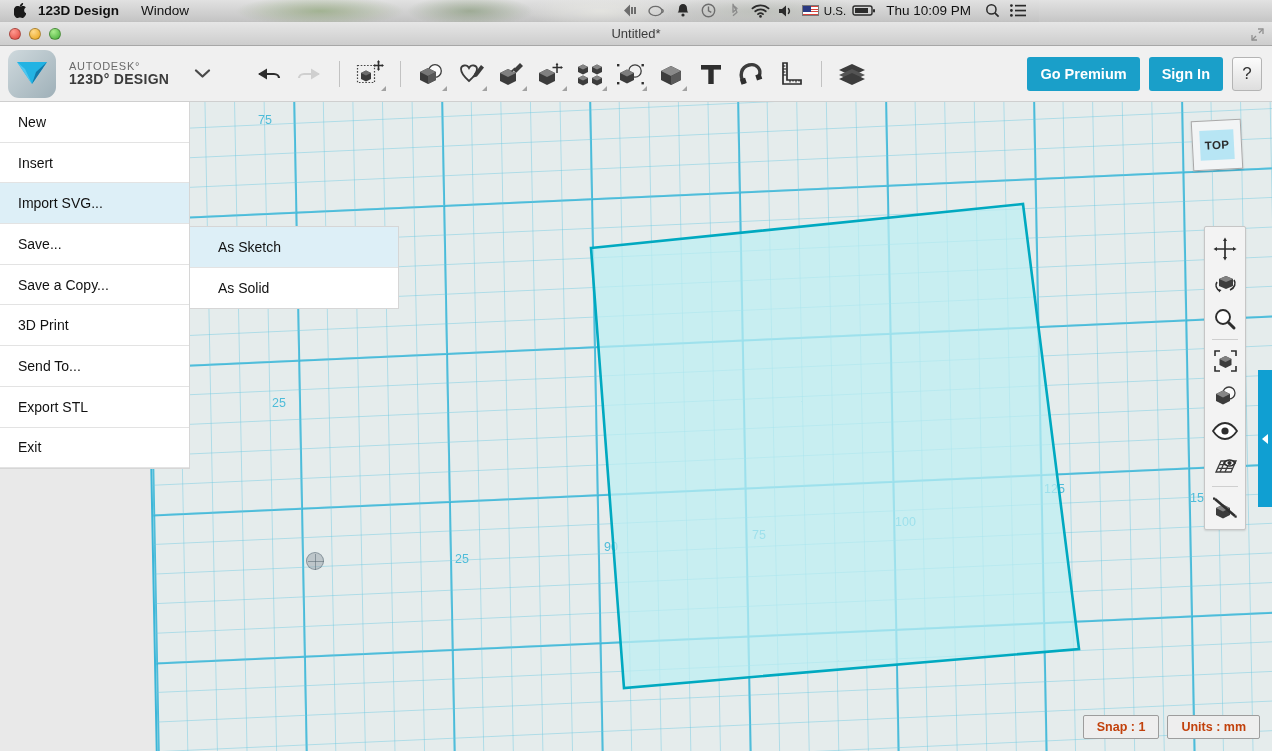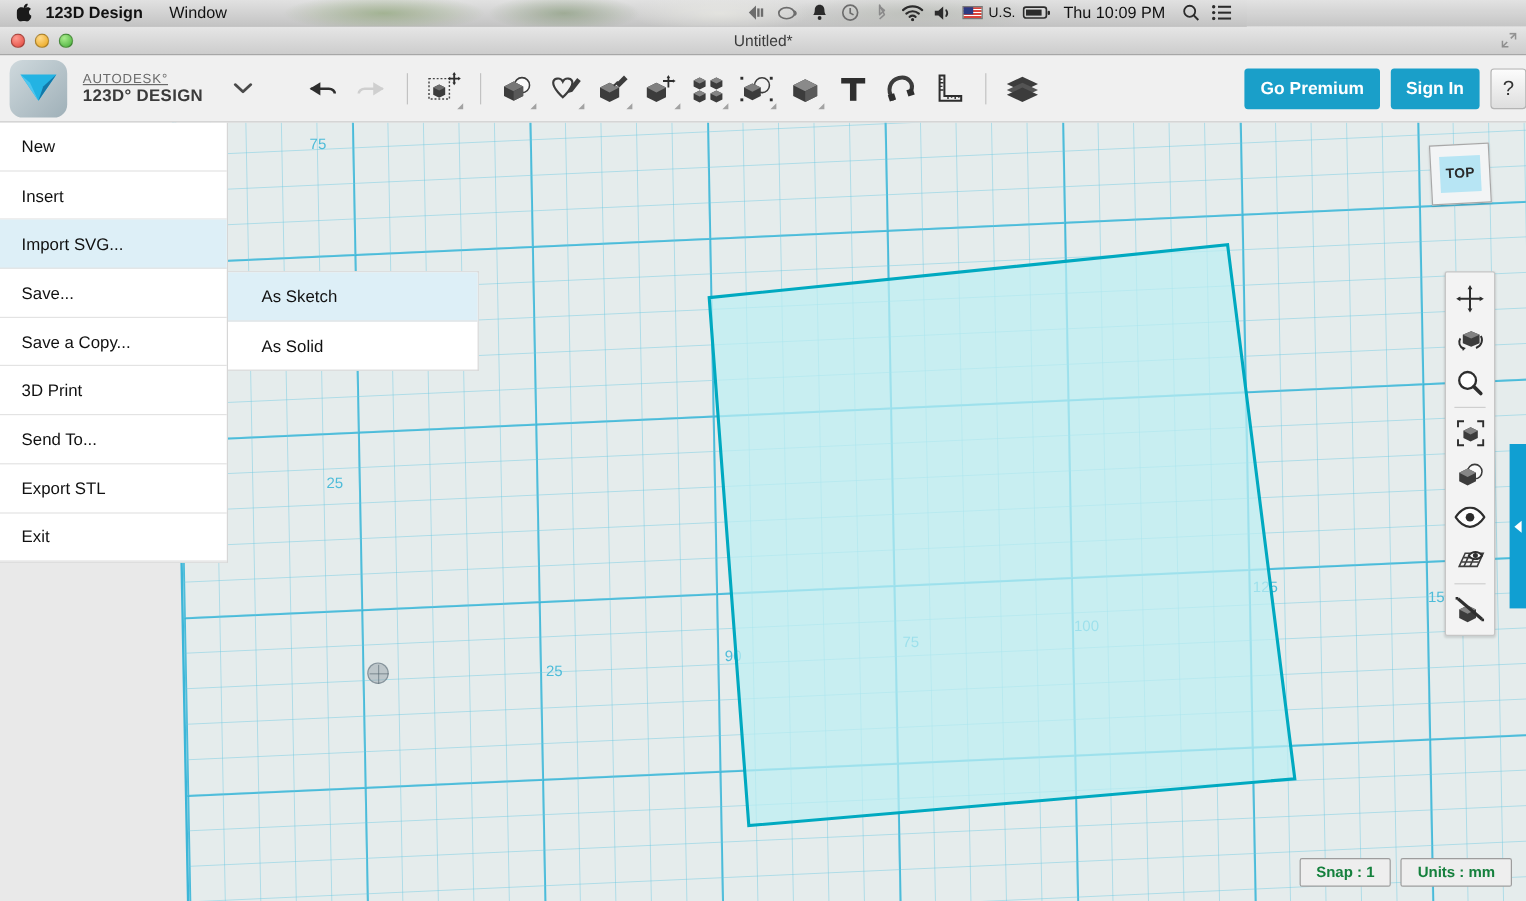--- a/index.html
+++ b/index.html
@@ -57,34 +57,34 @@
 
   
   #apptoolbar { position:absolute; left:0; top:46px; width:1272px; height:56px;
     background:#f0f0f0; border-bottom:1px solid #cfcfcf;
     display:flex; align-items:center; z-index:50; }
   .brand { display:flex; align-items:center; padding-left:8px; }
   .brand-logo { width:48px; height:48px; border-radius:11px;
     background:linear-gradient(135deg,#cfd9dd,#9fb0b8);
     display:flex; align-items:center; justify-content:center; }
   .brand-txt { margin-left:13px; line-height:1.12; }
-  .brand-txt .l1 { font-size:11px; color:#6a6a6a; letter-spacing:.7px;text-decoration:underline; }
+  .brand-txt .l1 { font-size:11px; color:#6a6a6a; letter-spacing:.7px; }
   .brand-txt .l2 { font-size:14px; color:#3b3b3b; font-weight:bold; letter-spacing:.3px; }
   .brand-caret { margin-left:22px; width:22px; height:22px; display:flex;
     align-items:center; justify-content:center; }
   .tbsep { width:1px; height:26px; background:#c2c2c2; margin:0 10px; }
   .tbgroup { display:flex; align-items:center; }
   .tbtn { width:40px; height:42px; display:flex; align-items:center;
     justify-content:center; position:relative; }
   .tbtn.has-sub::after { content:""; position:absolute; right:4px; bottom:4px;
     width:0; height:0; border-left:5px solid transparent;
     border-bottom:5px solid #a2a2a2; }
   .tbtn.disabled { opacity:.32; }
   .right-actions { margin-left:auto; display:flex; align-items:flex-end;
-    gap:9px; }
+    padding-right:10px; gap:9px; }
   .btn-primary { background:#1a9fc9; color:#fff; font-weight:bold;
     font-size:14.5px; border:none; border-radius:3px; padding:9px 13px;
     cursor:pointer; }
   .btn-help { width:30px; height:34px; border:1px solid #b4b4b4; border-radius:3px;
     background:linear-gradient(to bottom,#fcfcfc,#dedede); font-size:17px;
     color:#333; cursor:pointer; }
 
   
   #canvas { position:absolute; left:0; top:102px; width:1272px; height:649px;
     background:#e9e9e9; overflow:hidden; z-index:10; }
@@ -136,21 +136,21 @@
   #panel-handle { position:absolute; right:0; top:268px; width:14px; height:137px;
     background:#109fd2; z-index:32; display:flex; align-items:center;
     justify-content:center; }
   #panel-handle .arw { width:0;height:0; border-top:5px solid transparent;
     border-bottom:5px solid transparent; border-right:6px solid #fff; }
 
   
   #statusbar { position:absolute; right:12px; bottom:12px; display:flex;
     gap:8px; z-index:30; }
   .chip { border:1px solid #9d9d9d; background:#eeeeee; font-size:12.5px;
-    font-weight:bold; color:#15803d; padding:4px 13px; border-radius:2px; }
+    font-weight:bold; color:#c2410c; padding:4px 13px; border-radius:2px; }
 
   
   #filemenu { position:absolute; left:0; top:102px; width:190px;
     background:#fff; border-right:1px solid #d6d6d6;
     border-bottom:1px solid #d6d6d6; z-index:45; }
   .mi { height:40.7px; display:flex; align-items:center; padding-left:18px;
     font-size:14px; color:#111; border-bottom:1px solid #e3e3e3;
     cursor:default; }
   .mi.active { background:#ddeff7; }
   #submenu { position:absolute; left:190px; top:226px; width:209px;

